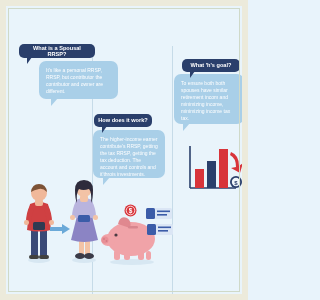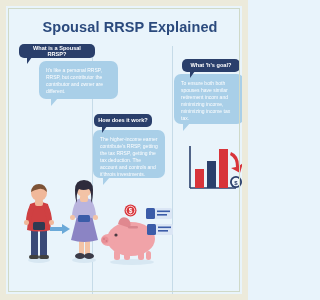--- a/index.html
+++ b/index.html
@@ -82,21 +82,20 @@
   .cards{position:absolute;left:140px;top:202px;width:34px;height:30px;z-index:3;}
   .chartwrap{position:absolute;left:178px;top:138px;width:62px;height:54px;z-index:3;}
 
   svg{display:block;overflow:visible;}
 </style>
 </head>
 <body>
 
 <div class="poster">
 
-  <div class="title">Spousal RRSP Explained</div>
 
   <div class="divider div1"></div>
   <div class="divider div2"></div>
 
   <div class="hdr hdr1">What is a Spousal RRSP?</div>
   <div class="bub bub1">It's like a personal RRSP, RRSP, but contributor the contributor and owner are different.</div>
 
   <div class="hdr hdr2">How does it work?</div>
   <div class="bub bub2">The higher-income earner contribute's RRSP, getting the tax RRSP, getting the tax deduction. The account and controls and it'throis investments.</div>
 

